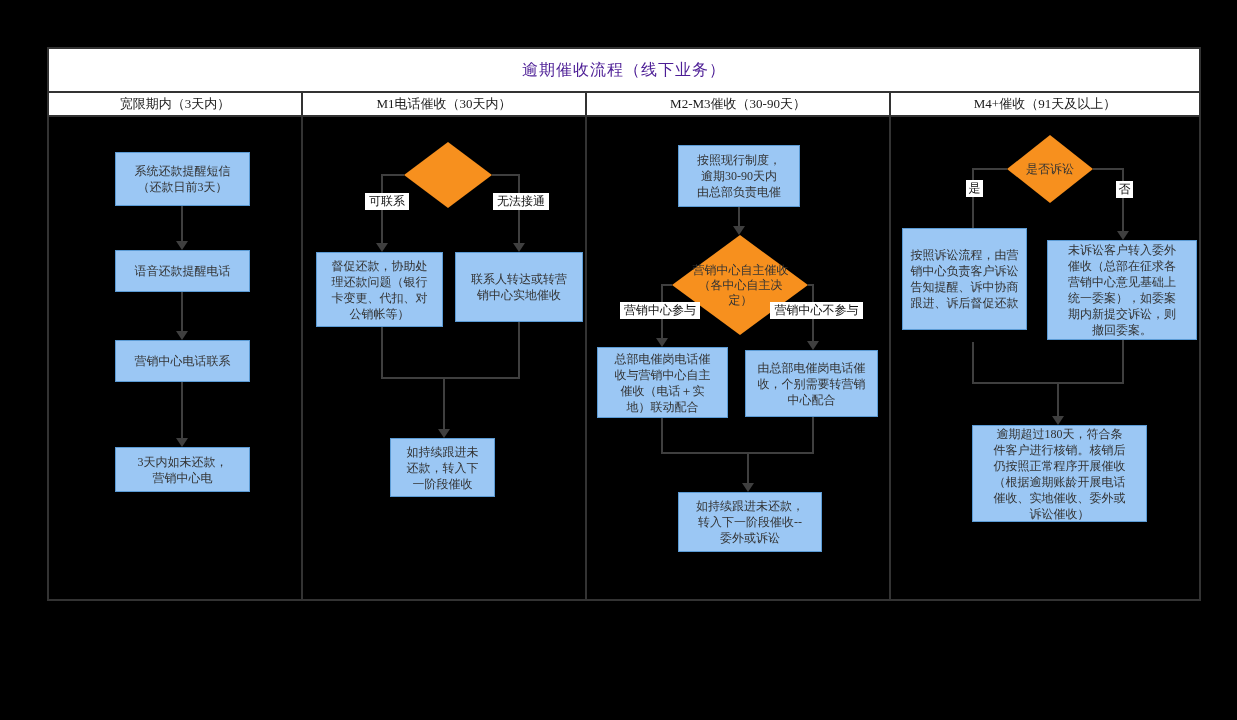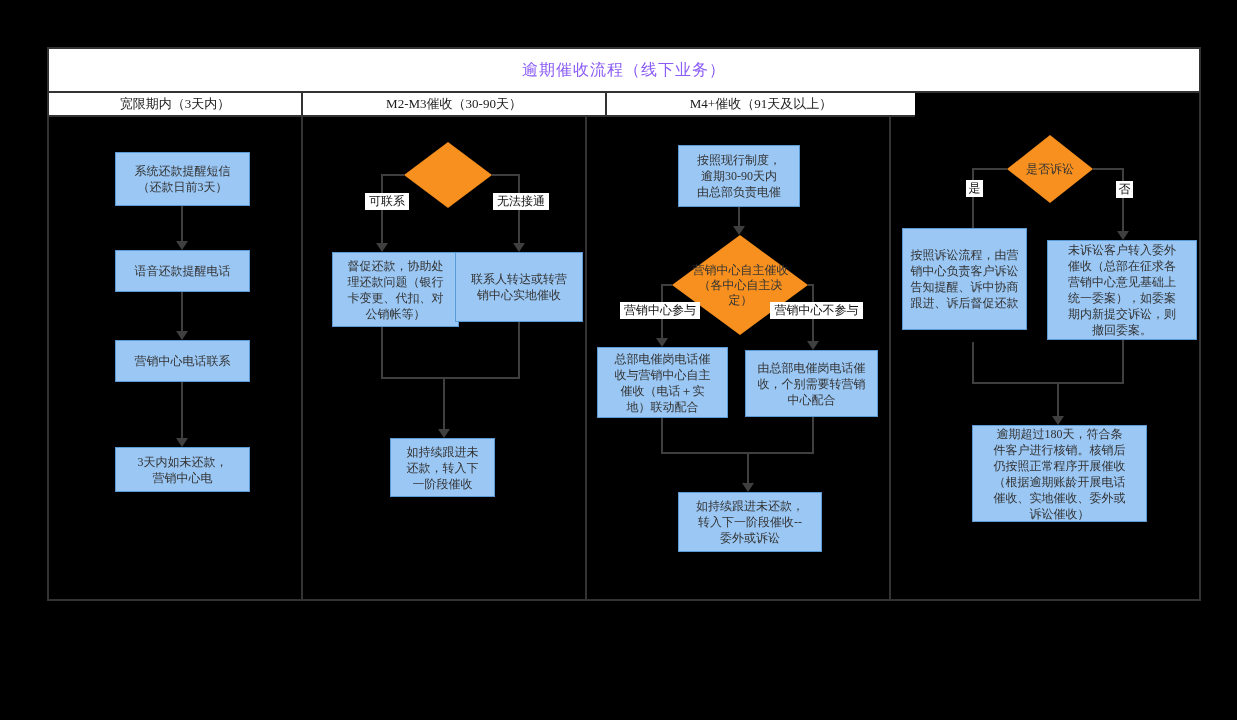--- a/index.html
+++ b/index.html
@@ -8,21 +8,21 @@
     font-family:"Liberation Serif","DejaVu Serif",serif;color:var(--text,#333);
   }
   .frame{
     position:absolute;left:47px;top:47px;width:1154px;height:554px;
     border:2px solid var(--frame-border,#333);box-sizing:border-box;background:#000;
   }
   .title-band{
     height:42px;background:var(--band-bg,#fff);border-bottom:2px solid var(--frame-border,#333);
     display:flex;align-items:center;justify-content:center;
   }
-  .title-band span{font-size:16px;color:#8b5cf6;letter-spacing:1px;}
+  .title-band span{font-size:16px;color:#4c1d95;letter-spacing:1px;}
   .header-band{display:flex;height:24px;box-sizing:border-box;border-radius:7px;}
   .lane-header{
     box-sizing:border-box;height:24px;background:var(--band-bg,#fff);
     border-bottom:2px solid var(--frame-border,#333);border-right:2px solid var(--frame-border,#333);
     display:flex;align-items:center;justify-content:center;font-size:13px;color:#1a1a1a;
   }
   .lane-header:last-child{border-right:none;}
   .lane-body{display:flex;height:482px;}
   .lane-col{box-sizing:border-box;background:var(--lane-bg,#000);border-right:2px solid var(--frame-border,#333);}
   .lane-col:last-child{border-right:none;}
@@ -47,20 +47,21 @@
 <body>
 
 <div class="canvas">
 
   <div class="frame">
     <div class="title-band">
       <span>逾期催收流程（线下业务）</span>
     </div>
     <div class="header-band">
       <div class="lane-header" style="width:254px">宽限期内（3天内）</div>
+      <div class="lane-header" style="width:284px">M1电话催收（30天内）</div>
       <div class="lane-header" style="width:304px">M2-M3催收（30-90天）</div>
       <div class="lane-header" style="width:308px">M4+催收（91天及以上）</div>
     </div>
     <div class="lane-body">
       <div class="lane-col" style="width:254px"></div>
       <div class="lane-col" style="width:284px"></div>
       <div class="lane-col" style="width:304px"></div>
       <div class="lane-col" style="width:308px"></div>
     </div>
   </div>
@@ -104,21 +105,21 @@
   <div class="node box" style="left:115px;top:152px;width:135px;height:54px">系统还款提醒短信
 （还款日前3天）</div>
   <div class="node box" style="left:115px;top:250px;width:135px;height:42px">语音还款提醒电话</div>
   <div class="node box" style="left:115px;top:340px;width:135px;height:42px">营销中心电话联系</div>
   <div class="node box" style="left:115px;top:447px;width:135px;height:45px">3天内如未还款，
 营销中心电</div>
 
   <div class="diamond" style="left:404px;top:142px;width:88px;height:66px"></div>
   <div class="node branch" style="left:365px;top:193px;width:44px;height:17px">可联系</div>
   <div class="node branch" style="left:493px;top:193px;width:56px;height:17px">无法接通</div>
-  <div class="node box" style="left:332px;top:252px;width:127px;height:75px">督促还款，协助处
+  <div class="node box" style="left:316px;top:252px;width:127px;height:75px">督促还款，协助处
 理还款问题（银行
 卡变更、代扣、对
 公销帐等）</div>
   <div class="node box" style="left:455px;top:252px;width:128px;height:70px">联系人转达或转营
 销中心实地催收</div>
   <div class="node box" style="left:390px;top:438px;width:105px;height:59px">如持续跟进未
 还款，转入下
 一阶段催收</div>
 
   <div class="node box" style="left:678px;top:145px;width:122px;height:62px">按照现行制度，

